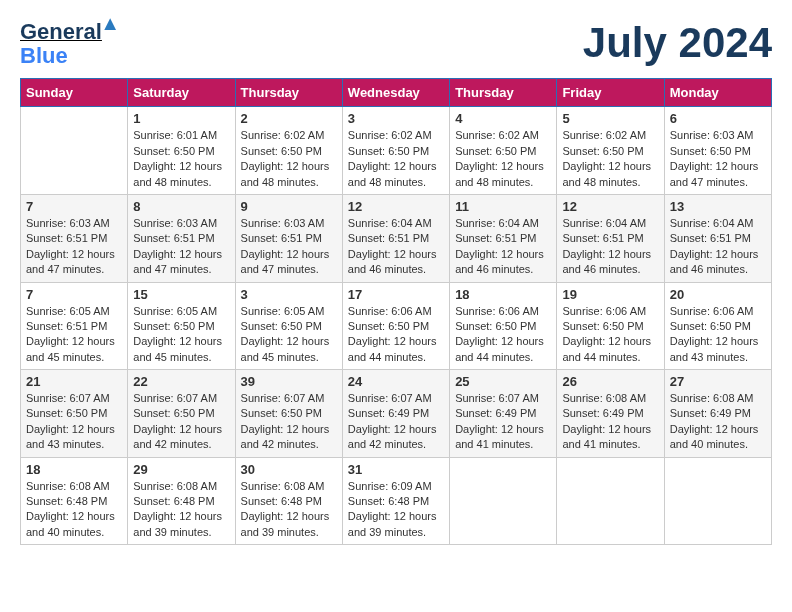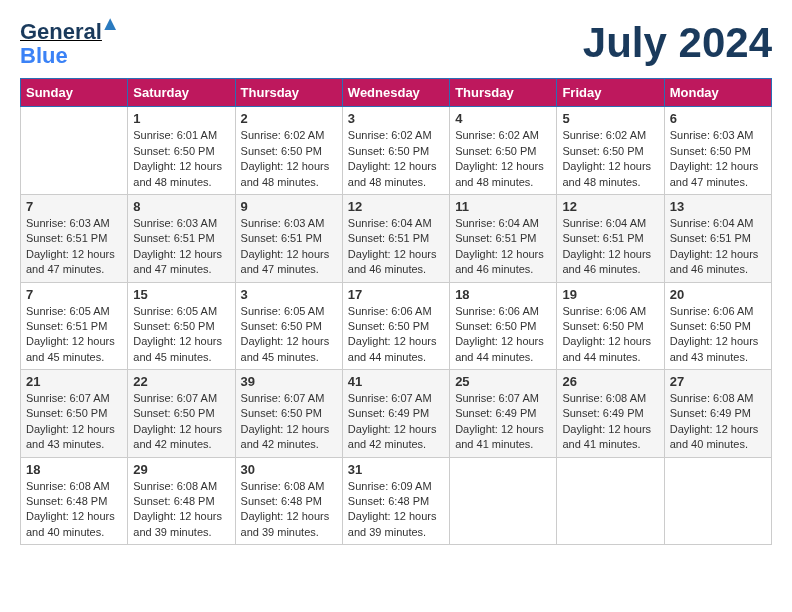--- a/index.html
+++ b/index.html
@@ -213,21 +213,21 @@
           </td>
           <td>
             <span class="day-number">22</span>
             <div class="day-detail">Sunrise: 6:07 AM<br>Sunset: 6:50 PM<br>Daylight: 12 hours<br>and 42 minutes.</div>
           </td>
           <td>
             <span class="day-number">39</span>
             <div class="day-detail">Sunrise: 6:07 AM<br>Sunset: 6:50 PM<br>Daylight: 12 hours<br>and 42 minutes.</div>
           </td>
           <td>
-            <span class="day-number">41</span>
+            <span class="day-number">24</span>
             <div class="day-detail">Sunrise: 6:07 AM<br>Sunset: 6:49 PM<br>Daylight: 12 hours<br>and 42 minutes.</div>
           </td>
           <td>
             <span class="day-number">25</span>
             <div class="day-detail">Sunrise: 6:07 AM<br>Sunset: 6:49 PM<br>Daylight: 12 hours<br>and 41 minutes.</div>
           </td>
           <td>
             <span class="day-number">26</span>
             <div class="day-detail">Sunrise: 6:08 AM<br>Sunset: 6:49 PM<br>Daylight: 12 hours<br>and 41 minutes.</div>
           </td>

